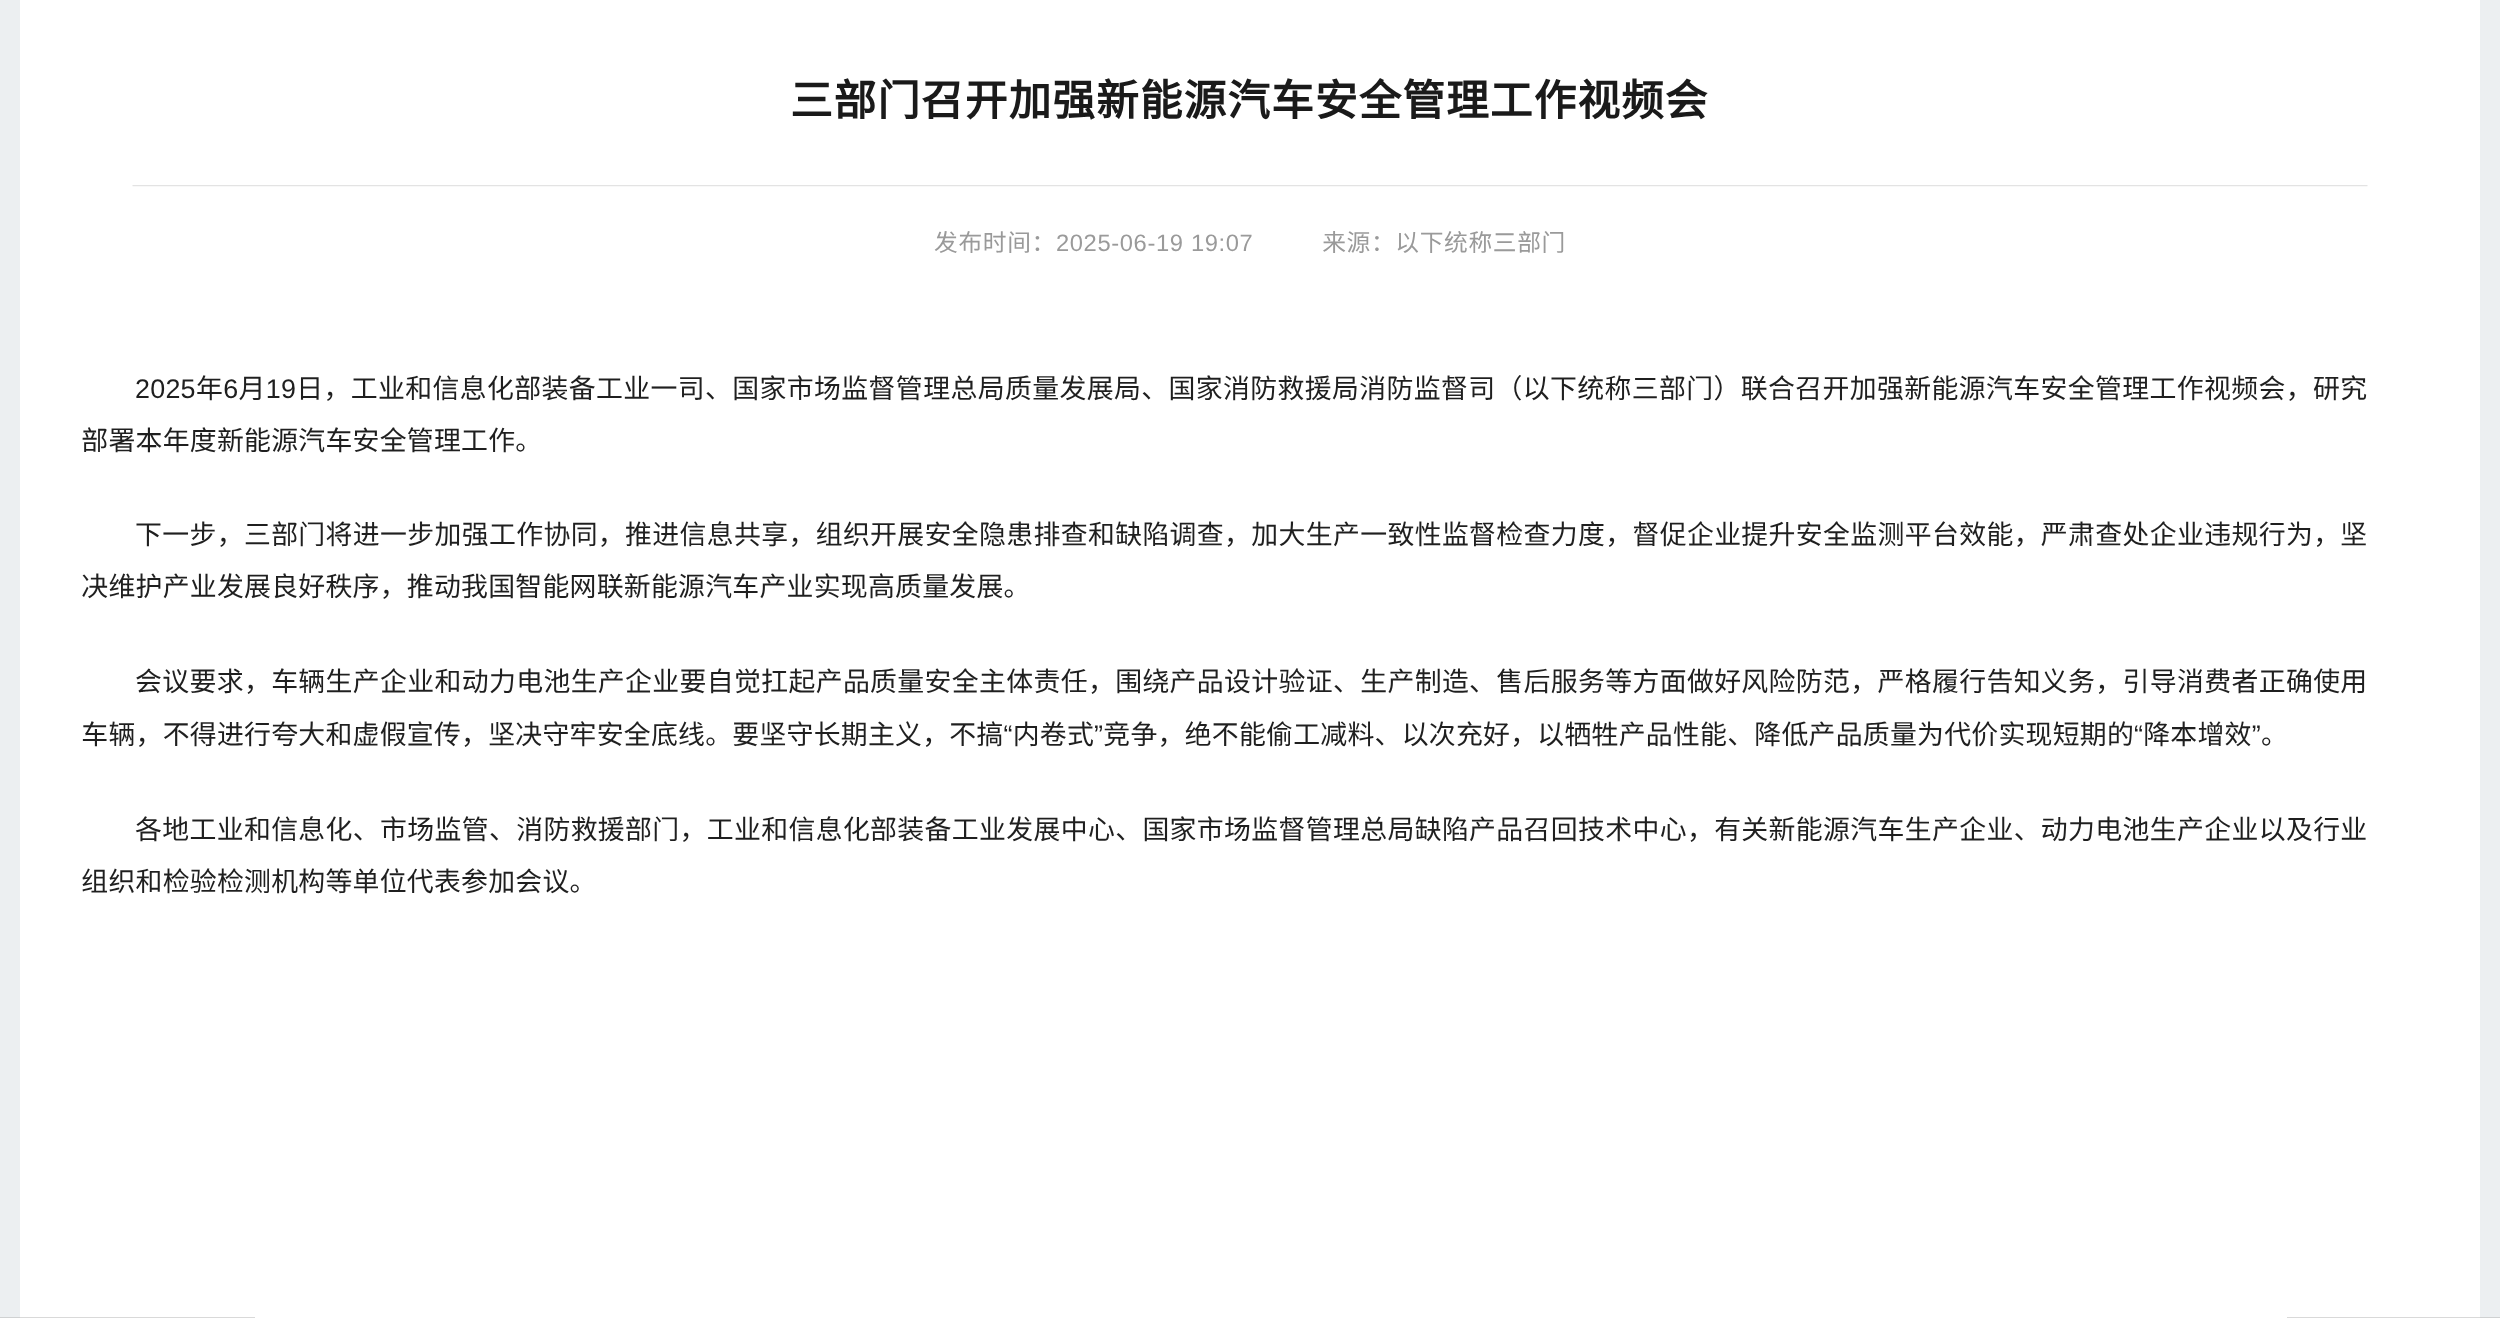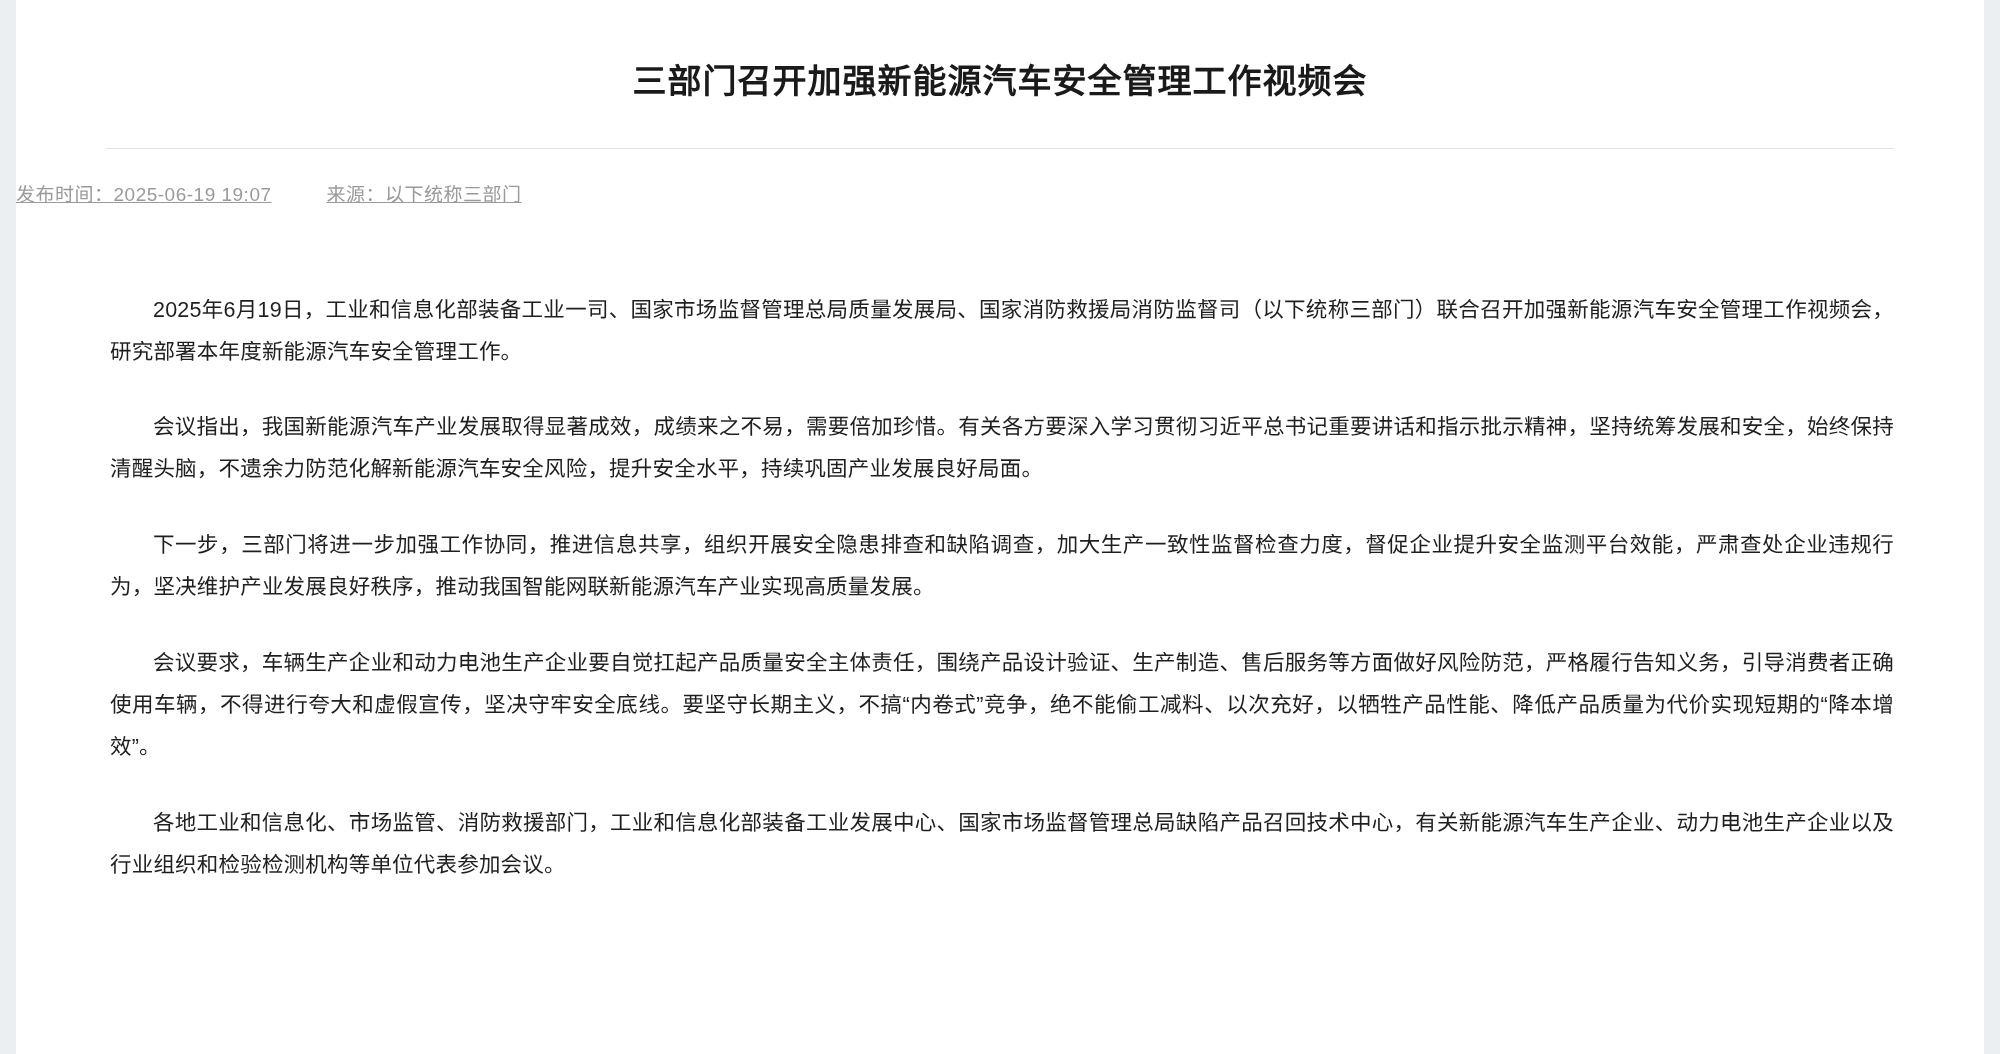--- a/index.html
+++ b/index.html
@@ -56,42 +56,41 @@
   }
 
   .title-rule {
     margin: 42px 90px 0 90px;
     height: 1px;
     background: #e3e3e3;
   }
 
   .meta {
     display: flex;
-    justify-content: flex-start;
+    justify-content: center;
     align-items: center;
     gap: 55px;
     margin-top: 30px;
     font-size: 19px;
     color: #9a9a9a;
     letter-spacing: 0.5px;
-    text-decoration: underline;
   }
   .meta .meta-item {
     white-space: nowrap;
   }
   .meta .meta-label {
     color: #9a9a9a;
   }
   .meta .meta-value {
     color: #9a9a9a;
   }
 
   .body-text {
     margin: 0;
-    padding: 84px 90px 0 94px;
+    padding: 84px 90px 0 49px;
   }
   .body-text p {
     margin: 0 0 34px 0;
     font-size: 21.5px;
     line-height: 1.95;
     color: #1f1f1f;
     text-align: justify;
     text-justify: inter-ideograph;
     text-indent: 2em;
     letter-spacing: 0.2px;
@@ -114,20 +113,19 @@
       <span class="meta-item">
         <span class="meta-label">发布时间：</span><span class="meta-value">2025-06-19 19:07</span>
       </span>
       <span class="meta-item">
         <span class="meta-label">来源：</span><span class="meta-value">以下统称三部门</span>
       </span>
     </div>
 
     <div class="body-text">
       <p>2025年6月19日，工业和信息化部装备工业一司、国家市场监督管理总局质量发展局、国家消防救援局消防监督司（以下统称三部门）联合召开加强新能源汽车安全管理工作视频会，研究部署本年度新能源汽车安全管理工作。</p>
-      <p>会议指出，我国新能源汽车产业发展取得显著成效，成绩来之不易，需要倍加珍惜。有关各方要深入学习贯彻习近平总书记重要讲话和指示批示精神，坚持统筹发展和安全，始终保持清醒头脑，不遗余力防范化解新能源汽车安全风险，提升安全水平，持续巩固产业发展良好局面。</p>
       <p>下一步，三部门将进一步加强工作协同，推进信息共享，组织开展安全隐患排查和缺陷调查，加大生产一致性监督检查力度，督促企业提升安全监测平台效能，严肃查处企业违规行为，坚决维护产业发展良好秩序，推动我国智能网联新能源汽车产业实现高质量发展。</p>
       <p>会议要求，车辆生产企业和动力电池生产企业要自觉扛起产品质量安全主体责任，围绕产品设计验证、生产制造、售后服务等方面做好风险防范，严格履行告知义务，引导消费者正确使用车辆，不得进行夸大和虚假宣传，坚决守牢安全底线。要坚守长期主义，不搞“内卷式”竞争，绝不能偷工减料、以次充好，以牺牲产品性能、降低产品质量为代价实现短期的“降本增效”。</p>
       <p>各地工业和信息化、市场监管、消防救援部门，工业和信息化部装备工业发展中心、国家市场监督管理总局缺陷产品召回技术中心，有关新能源汽车生产企业、动力电池生产企业以及行业组织和检验检测机构等单位代表参加会议。</p>
     </div>
 
   </div>
 </div>
 
 </body></html>

